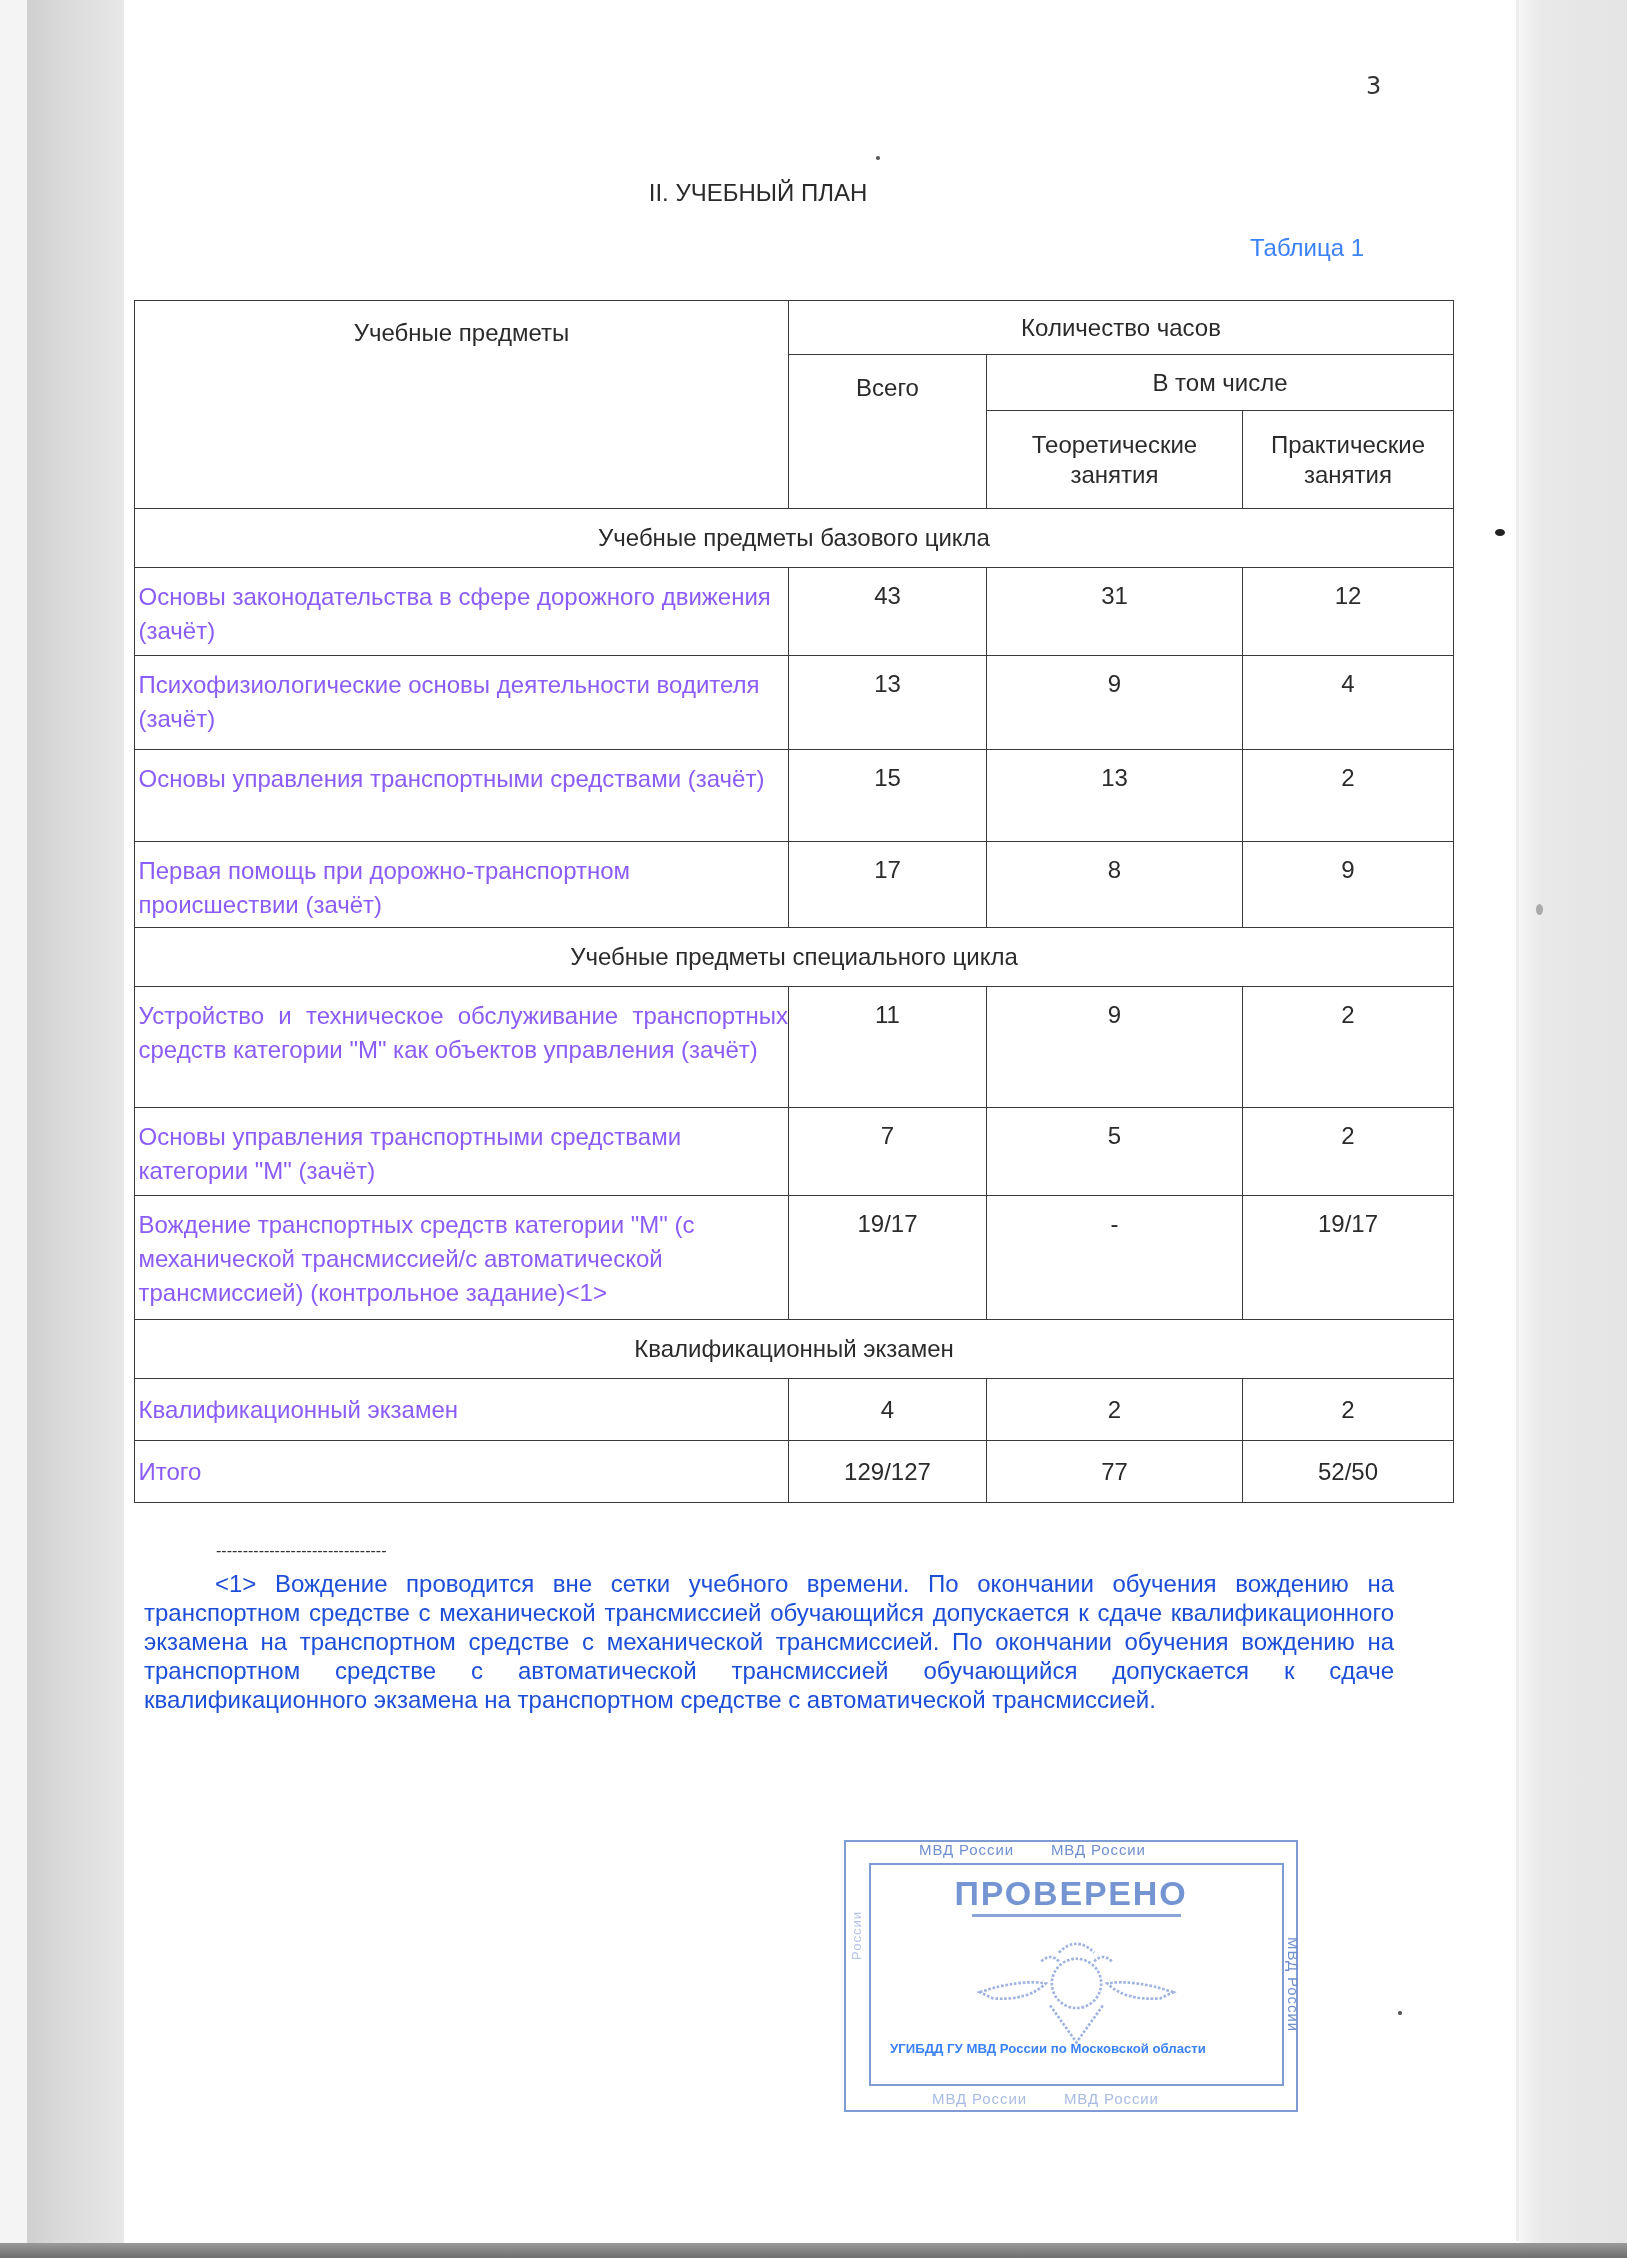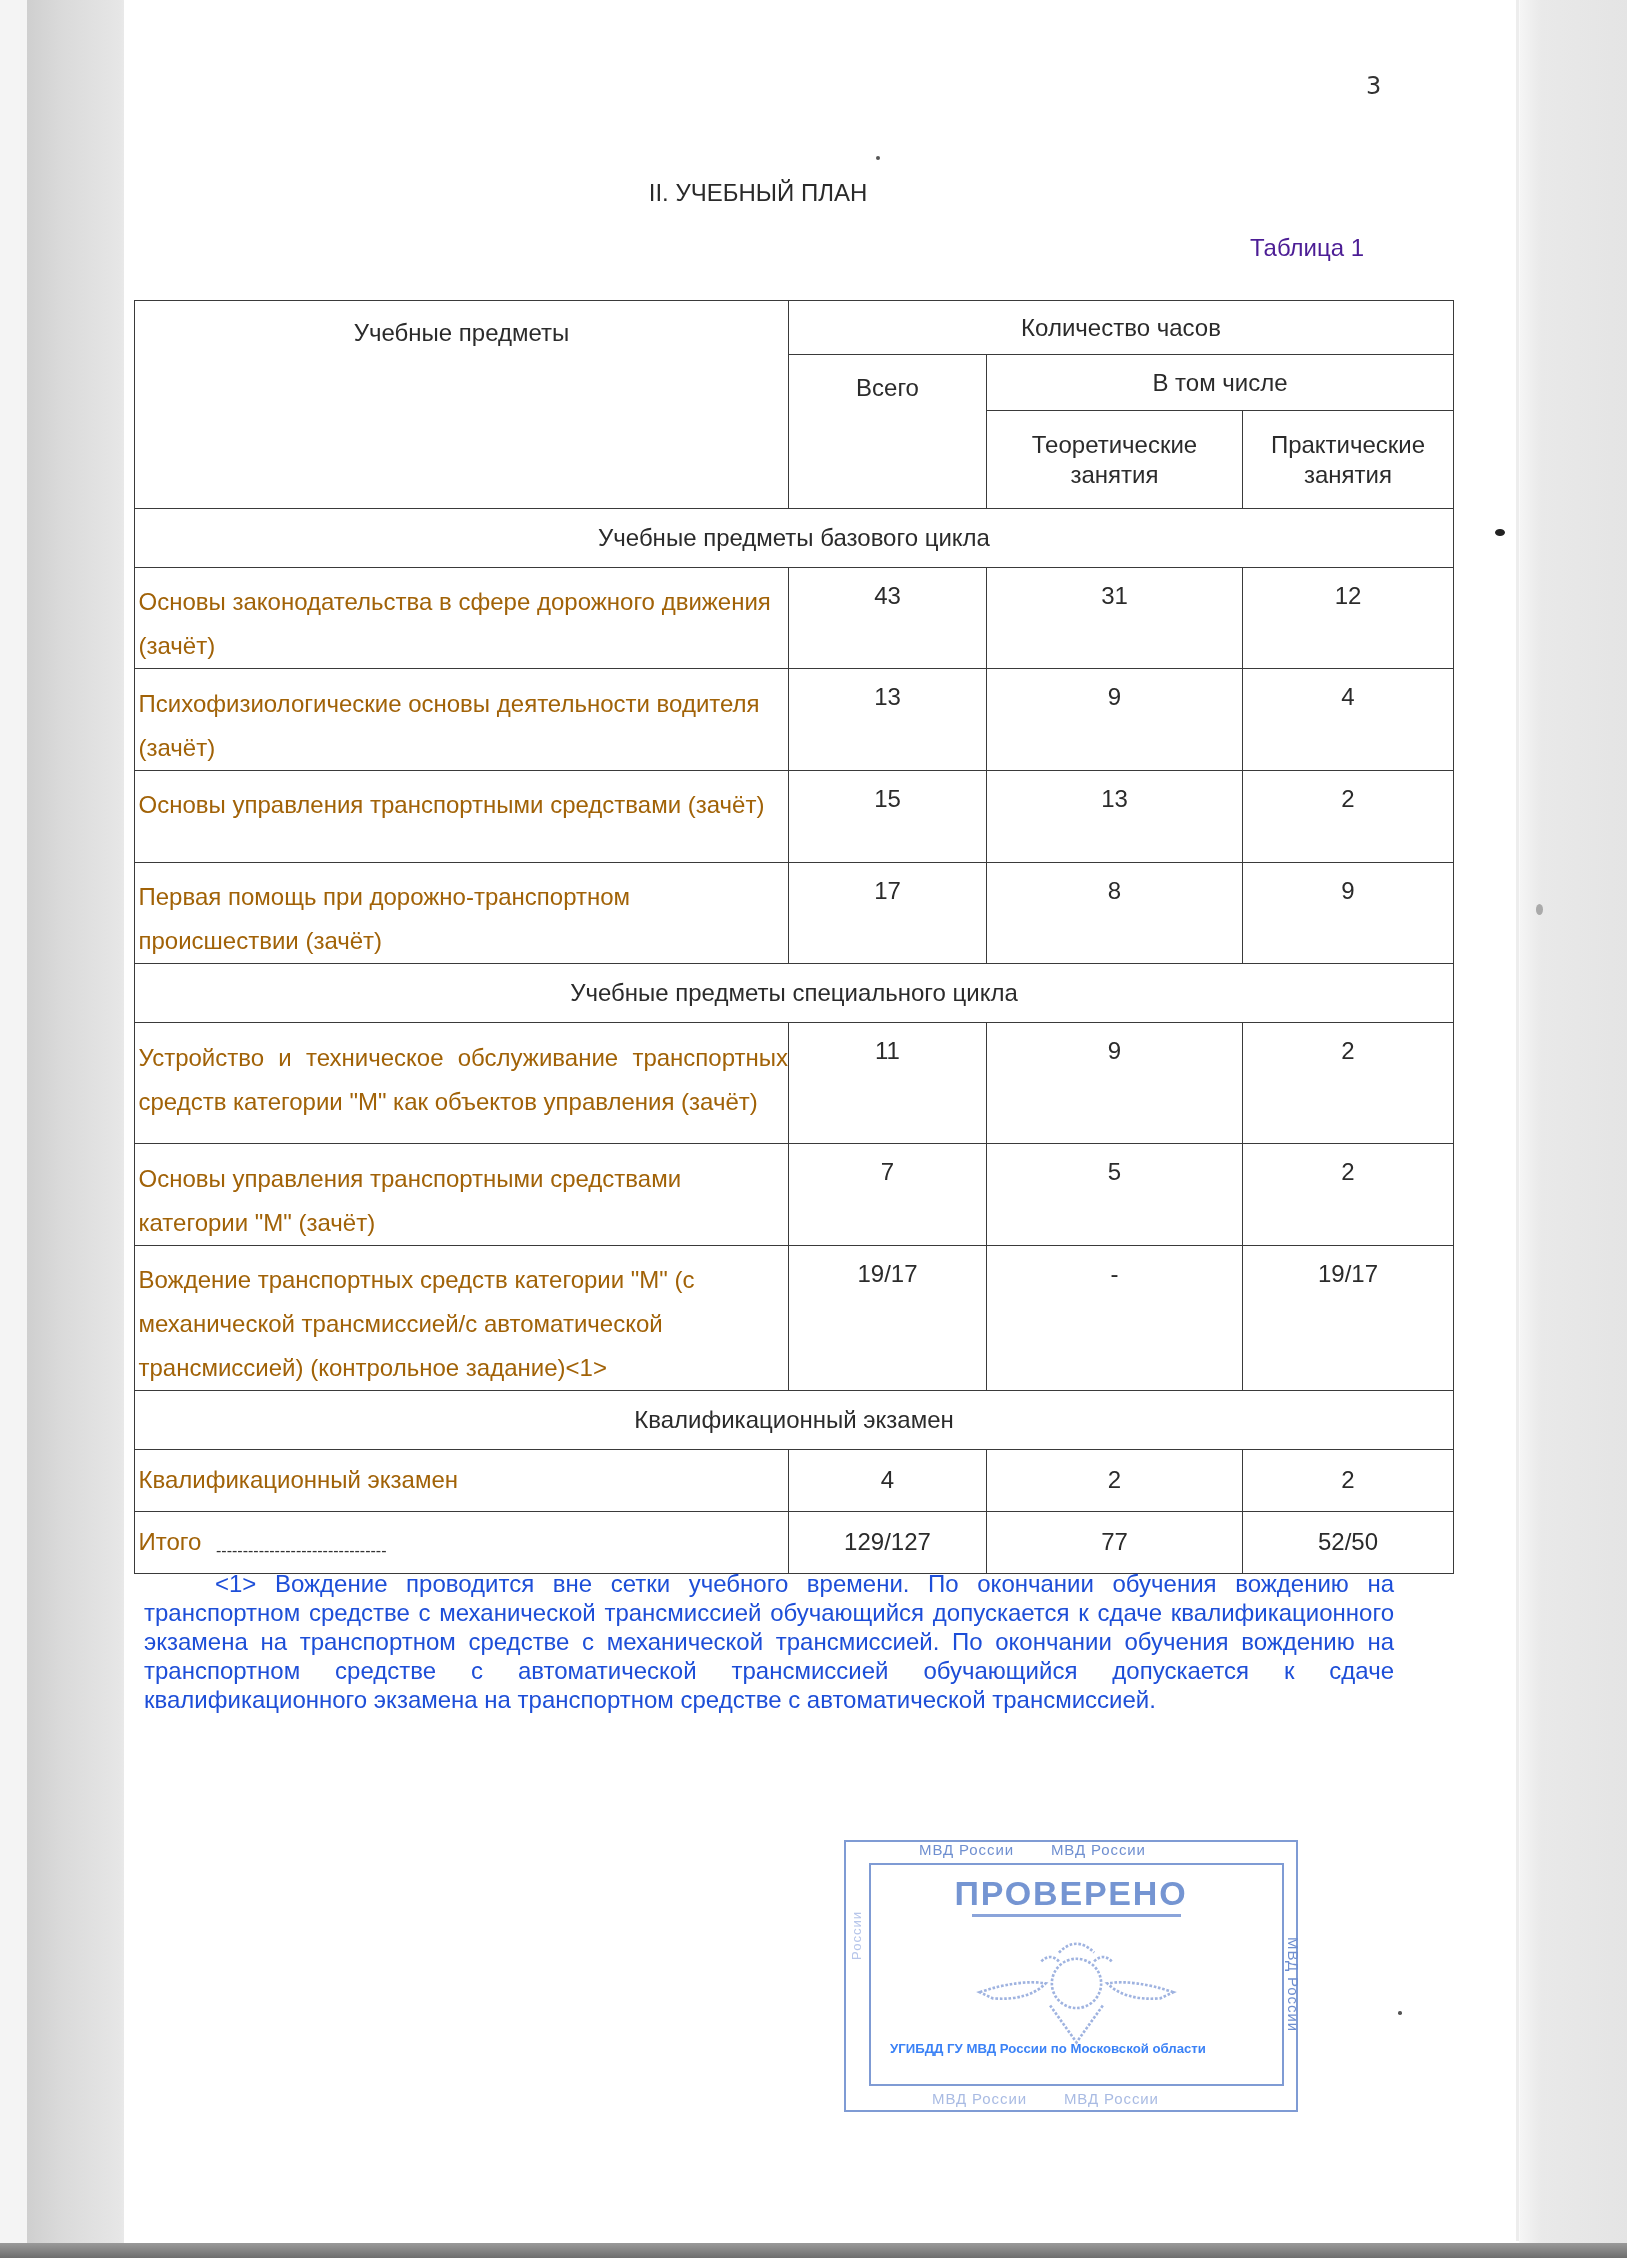--- a/index.html
+++ b/index.html
@@ -15,35 +15,35 @@
   .edge-right { position: absolute; left: 1519px; top: 0; width: 109px; height: 2258px;
     background: linear-gradient(to right, #f5f5f5 0%, #e9e9e9 20%, #e4e4e4 100%); border-left: 1.8px solid #f9f9f9; }
   .edge-right-line { position: absolute; left: 1516px; top: 0; width: 2.6px; height: 2241px; background: #ededed; }
   .edge-bottom { position: absolute; left: 0; top: 2243px; width: 1628px; height: 15px;
     background: linear-gradient(to bottom, #9a9a9a 0%, #6e6e6e 100%); }
   .page { position: absolute; left: 124px; top: 0; width: 1394px; height: 2243px; background: #ffffff; }
 
   .page-number { position: absolute; left: 1366px; top: 72px; font-size: 24px; font-family: "DejaVu Sans", sans-serif; color: #333; }
   .title { position: absolute; left: 0; width: 1628px; top: 179px; text-align: center; font-size: 24px; color: #2a2a2a; padding-left: 0; }
   .title span { position: relative; left: -56px; }
-  .table-caption { position: absolute; left: 1250px; top: 234px; font-size: 24px; color: #4c1d95; }
+  .table-caption { position: absolute; left: 1250px; top: 234px; font-size: 24px; color: #3b82f6; }
 
   table.plan {
     position: absolute; left: 134px; top: 300px; width: 1318px;
     border-collapse: collapse; table-layout: fixed;
     font-size: 24px; color: #2b2b2b;
   }
   table.plan td { border: 1.8px solid #3a3a3a; padding: 0; vertical-align: top; }
   .hdr-subjects { text-align: center; padding-top: 17.6px !important; }
   .hdr-hours { text-align: center; height: 53px; vertical-align: middle !important; }
   .hdr-total { text-align: center; padding-top: 19.4px !important; }
   .hdr-incl { text-align: center; height: 55px; vertical-align: middle !important; }
   .hdr-sub { text-align: center; height: 97px; vertical-align: middle !important; line-height: 30px; }
   .section { text-align: center; height: 58px; vertical-align: middle !important; }
-  .subject { padding: 12.4px 0 0 3.5px !important; line-height: 44px; color: #a16207; }
+  .subject { padding: 12.4px 0 0 3.5px !important; line-height: 34px; color: #8b5cf6; }
   .subject.justify { text-align: justify; text-align-last: left; }
   .num { text-align: center; padding-top: 14px !important; }
   .num.single { vertical-align: middle !important; padding-top: 0 !important; }
   .subject.single { vertical-align: middle !important; padding-top: 0 !important; }
 
   .fn-sep { position: absolute; left: 216px; top: 1542px; font-size: 16px; letter-spacing: 0; color: #333; }
   .footnote { position: absolute; left: 144px; top: 1569px; width: 1250px; font-size: 24px; line-height: 29px;
     text-align: justify; text-align-last: left; text-indent: 71px; color: #1d4ed8; }
 
   .stamp { position: absolute; left: 844px; top: 1840px; width: 454px; height: 272px; color: #5b7ec6; }

